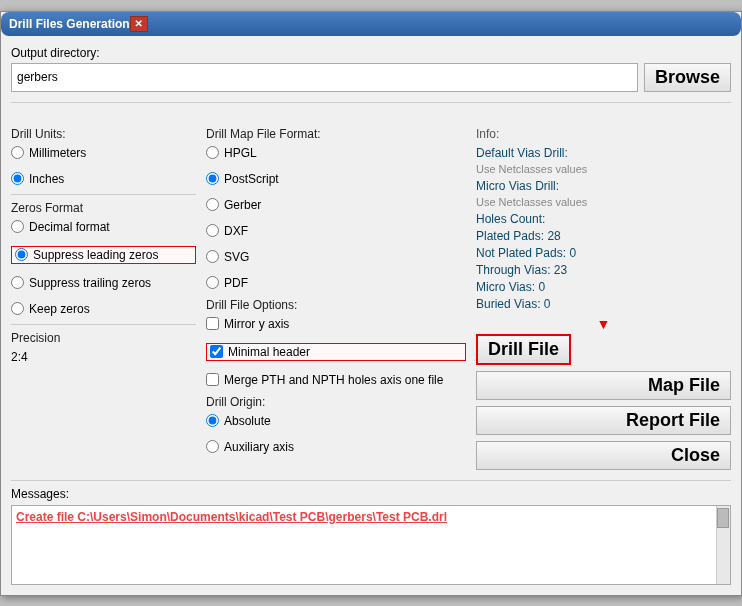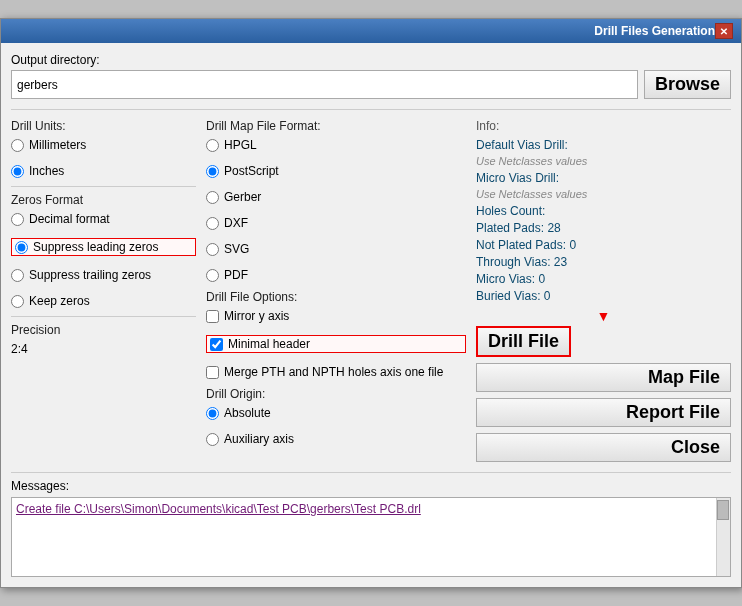--- a/index.html
+++ b/index.html
@@ -16,24 +16,25 @@
       width: 742px;
       background: #f0f0f0;
       border: 1px solid #888;
       box-shadow: 2px 2px 8px rgba(0,0,0,0.4);
     }
     .title-bar {
       background: linear-gradient(to bottom, #4a7fc1, #2a5fa0);
       color: white;
       padding: 4px 8px;
       display: flex;
-      justify-content: flex-end;
+      justify-content: flex-start;
       align-items: center;
       font-size: 12px;
       font-weight: bold;
+      border-radius: 8px;
     }
     .title-bar-buttons {
       display: flex;
       gap: 2px;
     }
     .title-btn {
       width: 18px;
       height: 16px;
       background: #c0392b;
       border: 1px solid #922b21;
@@ -77,21 +78,21 @@
       font-weight: bold;
     }
     .btn.highlighted {
       border: 2px solid #e00;
       background: linear-gradient(to bottom, #f8f8f8, #e0e0e0);
     }
     .main-area {
       display: flex;
       gap: 10px;
       border-top: 1px solid #ccc;
-      padding-top: 9px;
+      padding-top: 24px;
     }
     .col-left {
       width: 185px;
       flex-shrink: 0;
     }
     .col-mid {
       width: 260px;
       flex-shrink: 0;
     }
     .col-right {
@@ -145,21 +146,20 @@
       font-size: 12px;
       color: #555;
       margin-bottom: 5px;
     }
     .info-row {
       font-size: 12px;
       color: #0c4a6e;
       margin-bottom: 3px;
     }
     .info-italic {
-      font-style: italic;
       color: #888;
       font-size: 11px;
     }
     .right-buttons {
       display: flex;
       flex-direction: column;
       gap: 6px;
       margin-top: 5px;
     }
     .messages-section {
@@ -175,23 +175,24 @@
       width: 100%;
       height: 80px;
       border: 1px solid #aaa;
       background: white;
       padding: 4px;
       font-size: 12px;
       overflow-y: auto;
       position: relative;
     }
     .messages-content {
-      color: #701a75;
+      color: #ef4444;
       text-decoration: underline;
       font-size: 12px;
+      font-weight: bold;
     }
     .scrollbar-track {
       position: absolute;
       right: 0;
       top: 0;
       width: 14px;
       height: 100%;
       background: #e8e8e8;
       border-left: 1px solid #ccc;
     }

